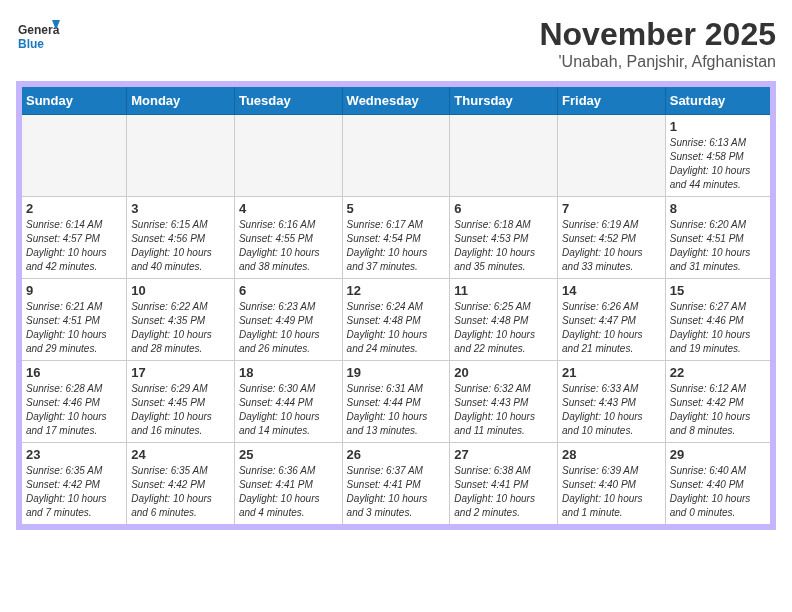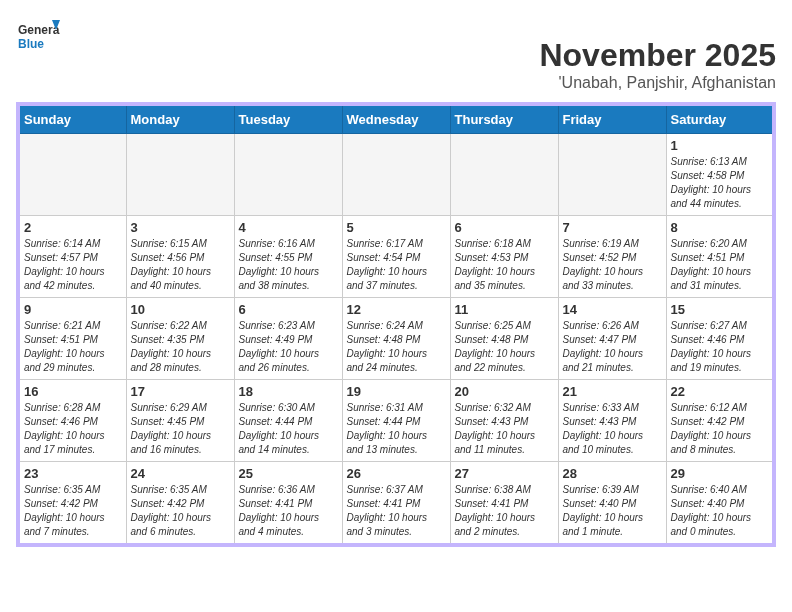--- a/index.html
+++ b/index.html
@@ -16,35 +16,34 @@
       align-items: flex-start;
       margin-bottom: 10px;
     }
     .logo {
       display: flex;
       align-items: center;
       gap: 4px;
     }
     .title-area {
       text-align: right;
-      margin-top: 21px;
     }
     .month-title {
       font-size: 32px;
       font-weight: bold;
       color: #333;
     }
     .location-title {
       font-size: 16px;
       color: #555;
     }
     .calendar-table {
       width: 100%;
       border-collapse: collapse;
-      border: 4px solid #c4b5fd;
+      border: 6px solid #c4b5fd;
     }
     .calendar-table th {
       background-color: #1a7abf;
       color: #fff;
       font-size: 13px;
       font-weight: bold;
       padding: 6px 4px;
       text-align: left;
       border: 1px solid #1565a0;
     }

